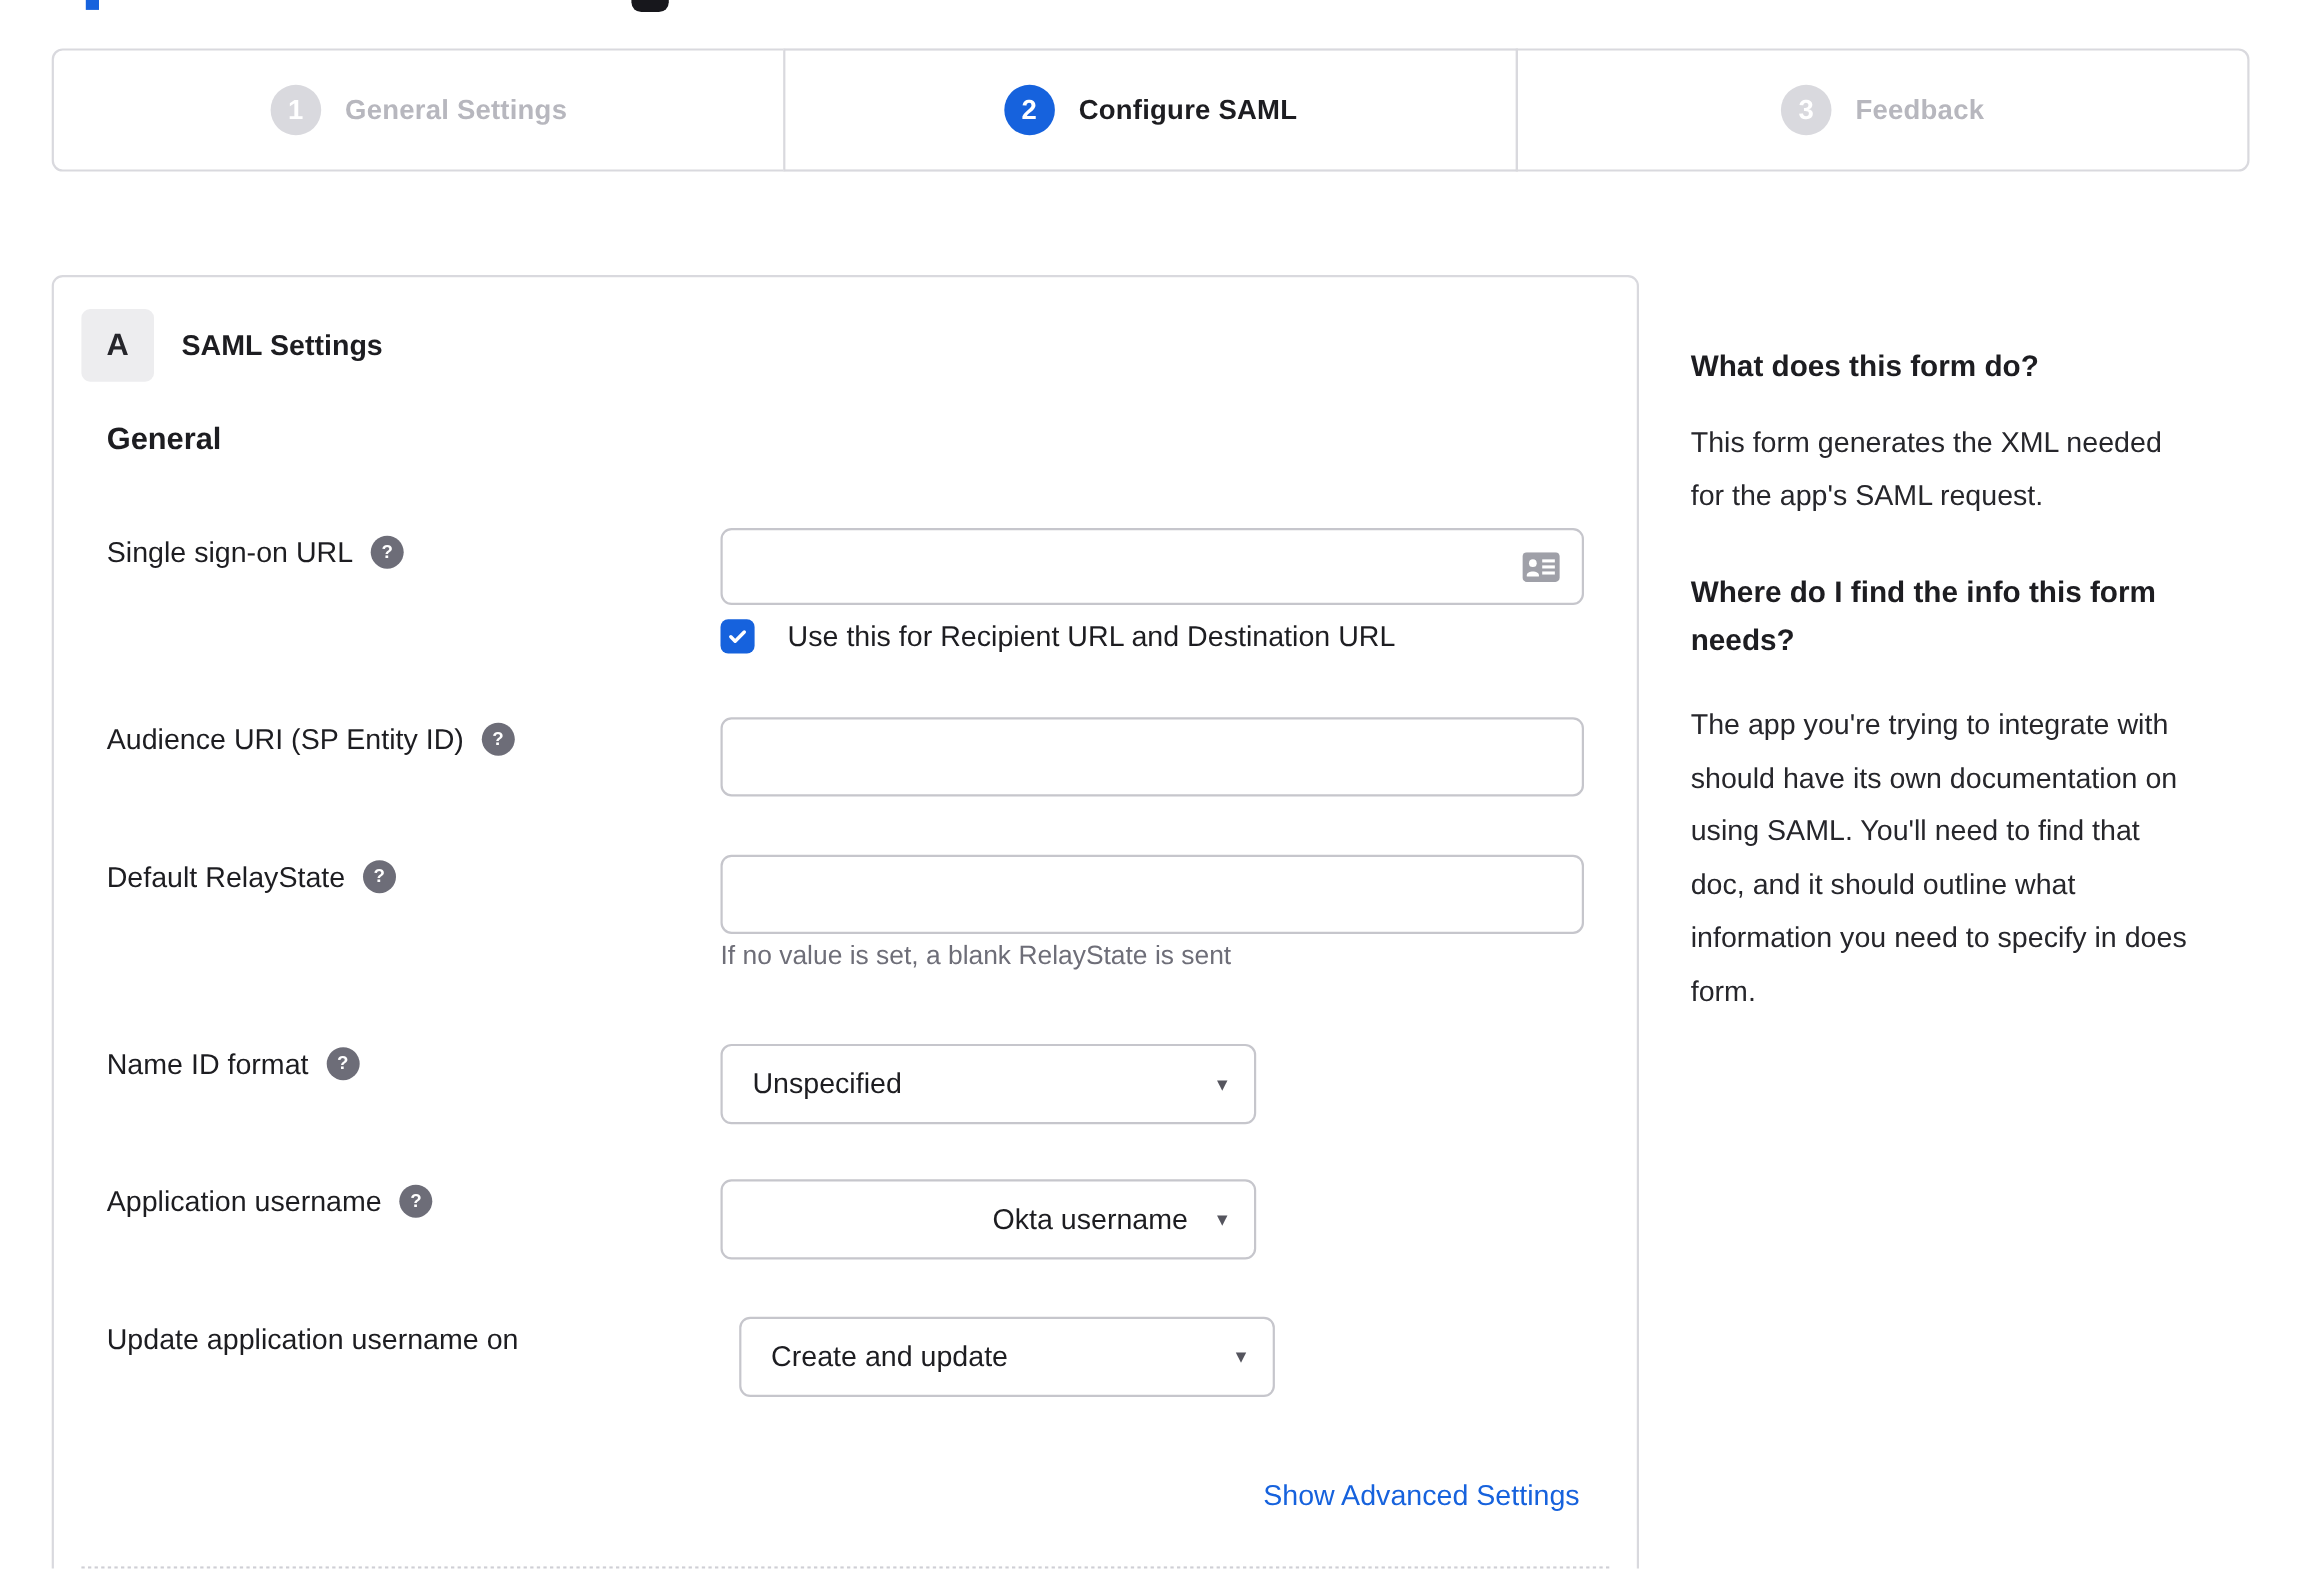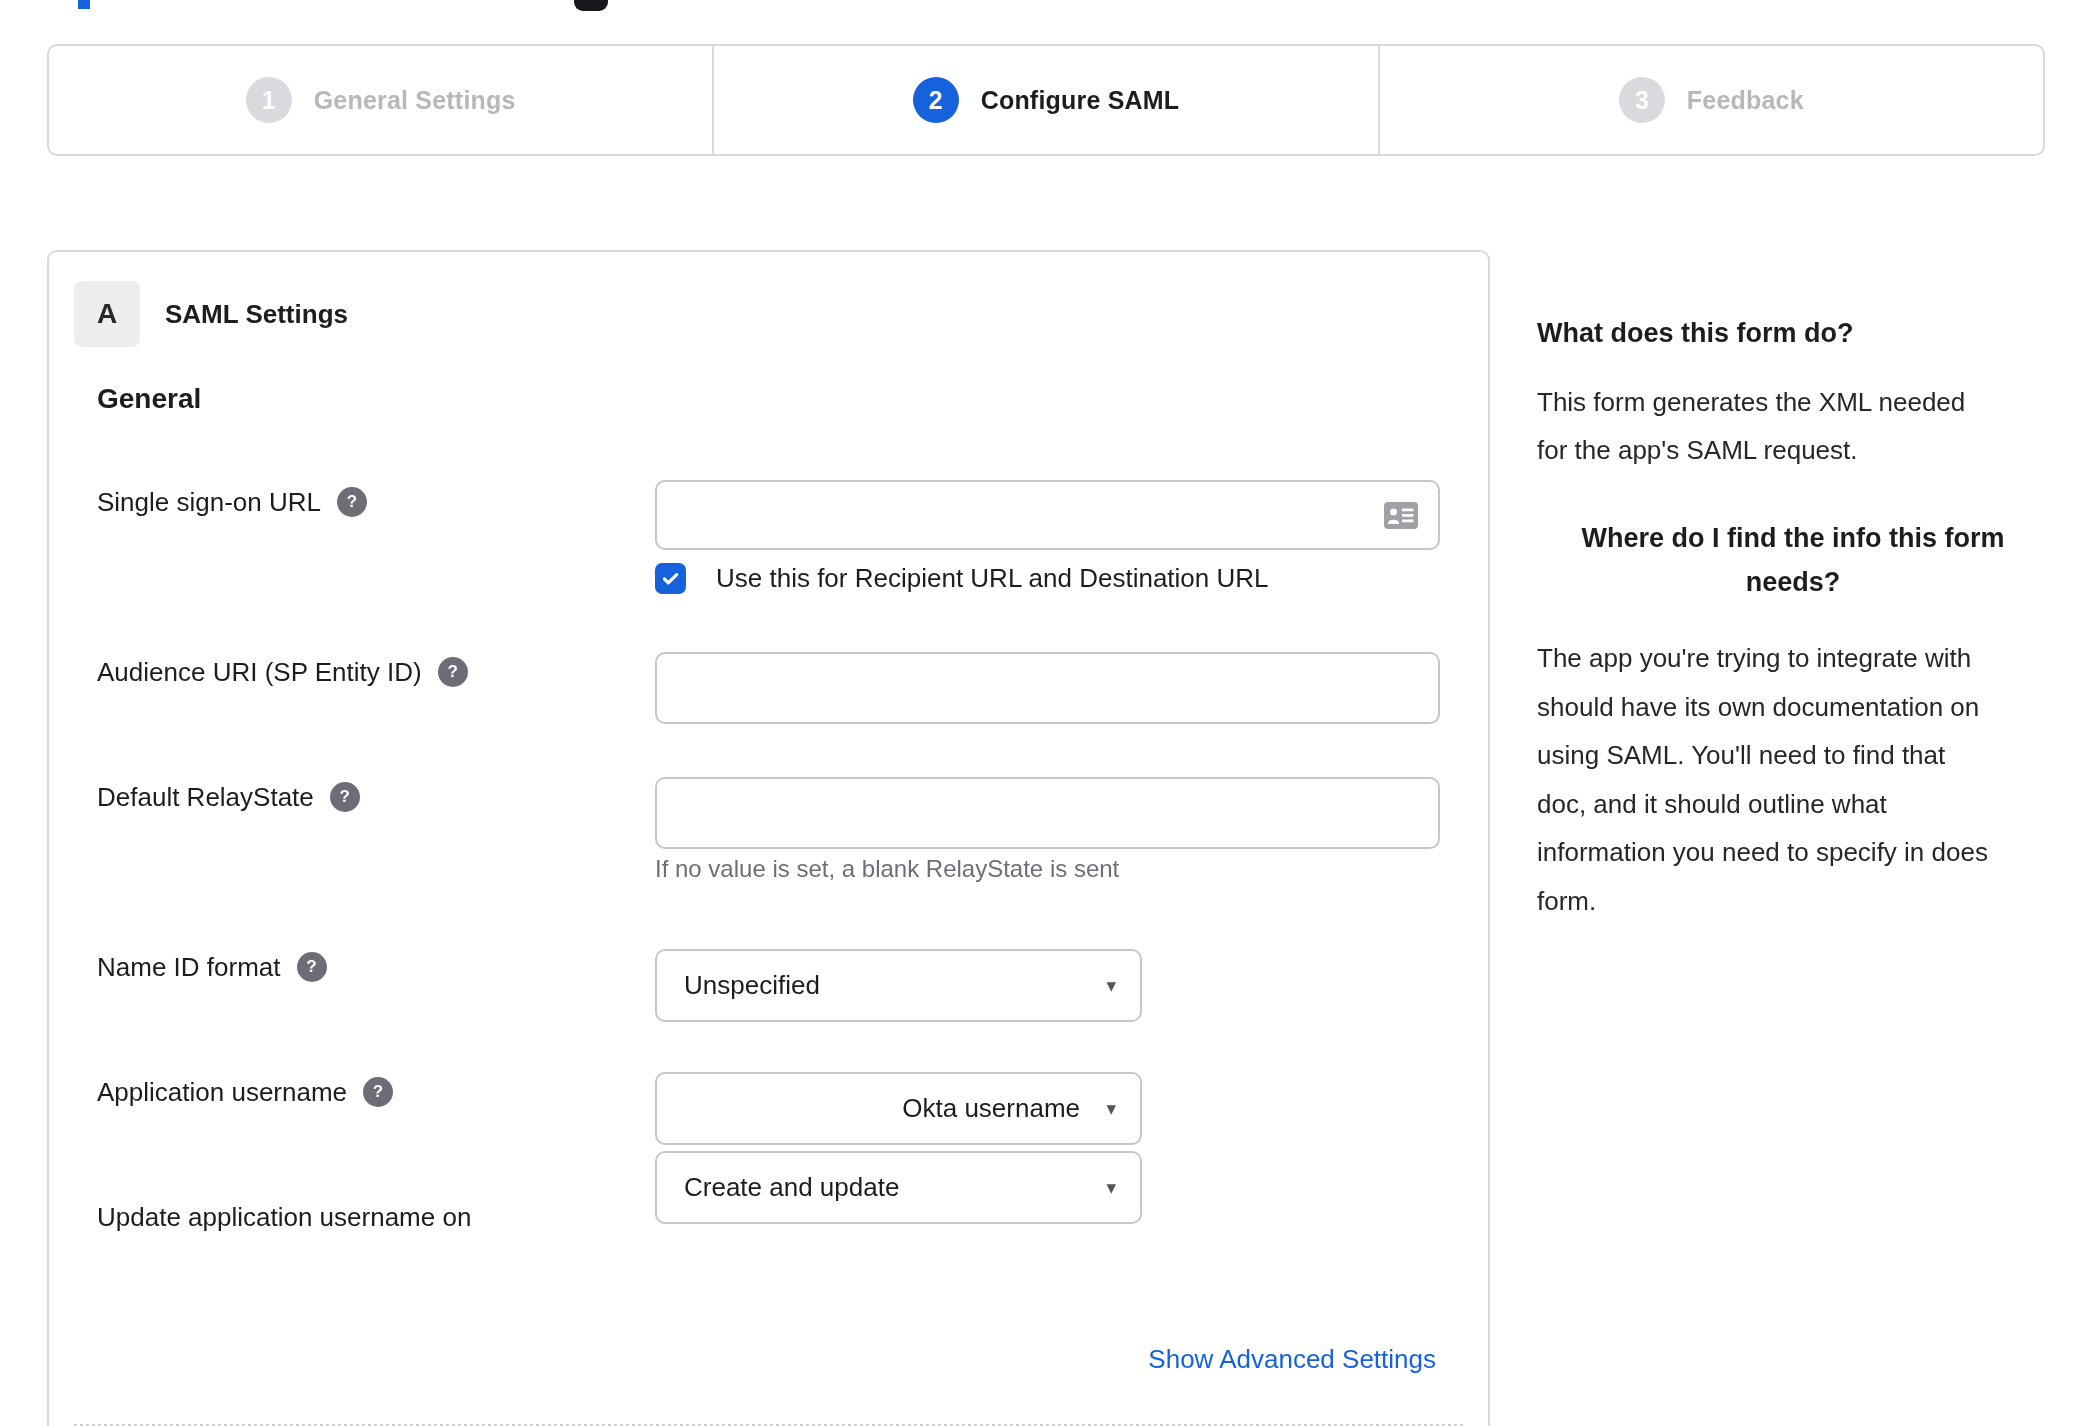--- a/index.html
+++ b/index.html
@@ -48,21 +48,21 @@
   .select{position:absolute;left:606px;width:487px;height:73px;box-sizing:border-box;border:2px solid #c6c6cc;border-radius:10px;
     background:#fff;display:flex;align-items:center;padding:0 60px 0 27px;font-size:26px;color:#1d1d21;cursor:default;}
   .select .caret{position:absolute;right:24px;top:50%;transform:translateY(-52%);font-size:19px;color:#55555e;}
 
   .advanced-link{position:absolute;right:52px;top:1092px;font-size:26px;color:#1662dd;text-decoration:none;white-space:nowrap;}
   .bottom-dotted{position:absolute;left:25px;right:25px;top:1172px;height:0;border-top:3px dotted #cfcfd5;}
 
   
   .sidebar{position:absolute;left:1537px;top:318px;width:512px;}
   .sidebar h3{margin:0 0 30px 0;font-size:27px;font-weight:bold;line-height:30px;color:#1d1d21;white-space:pre-line;}
-  .sidebar h3.q2{line-height:44px;margin:0 0 30px 0;text-align:center;}
+  .sidebar h3.q2{line-height:44px;margin:0 0 30px 0;}
   .sidebar p{margin:0 0 42px 0;font-size:26px;line-height:48px;color:#26262b;white-space:pre-line;}
   .sidebar p.a2{line-height:48.5px;margin:0;}
 </style>
 </head>
 <body>
 
 <div class="frag-blue"></div>
 <div class="frag-dark"></div>
 
 <div class="stepper">
@@ -143,21 +143,21 @@
     <span class="help-icon">?</span>
   </div>
   <div class="select" style="top:820px;justify-content:flex-end;">
     <span>Okta username</span>
     <span class="caret">▾</span>
   </div>
 
   <div class="field-label" style="top:941px;">
     <span>Update application username on</span>
   </div>
-  <div class="select" style="top:899px;">
+  <div class="select" style="top:945px;margin-left:17px;">
     <span>Create and update</span>
     <span class="caret">▾</span>
   </div>
 
   <a href="#" class="advanced-link">Show Advanced Settings</a>
 
   <div class="bottom-dotted"></div>
 </div>
 
 <div class="sidebar">

